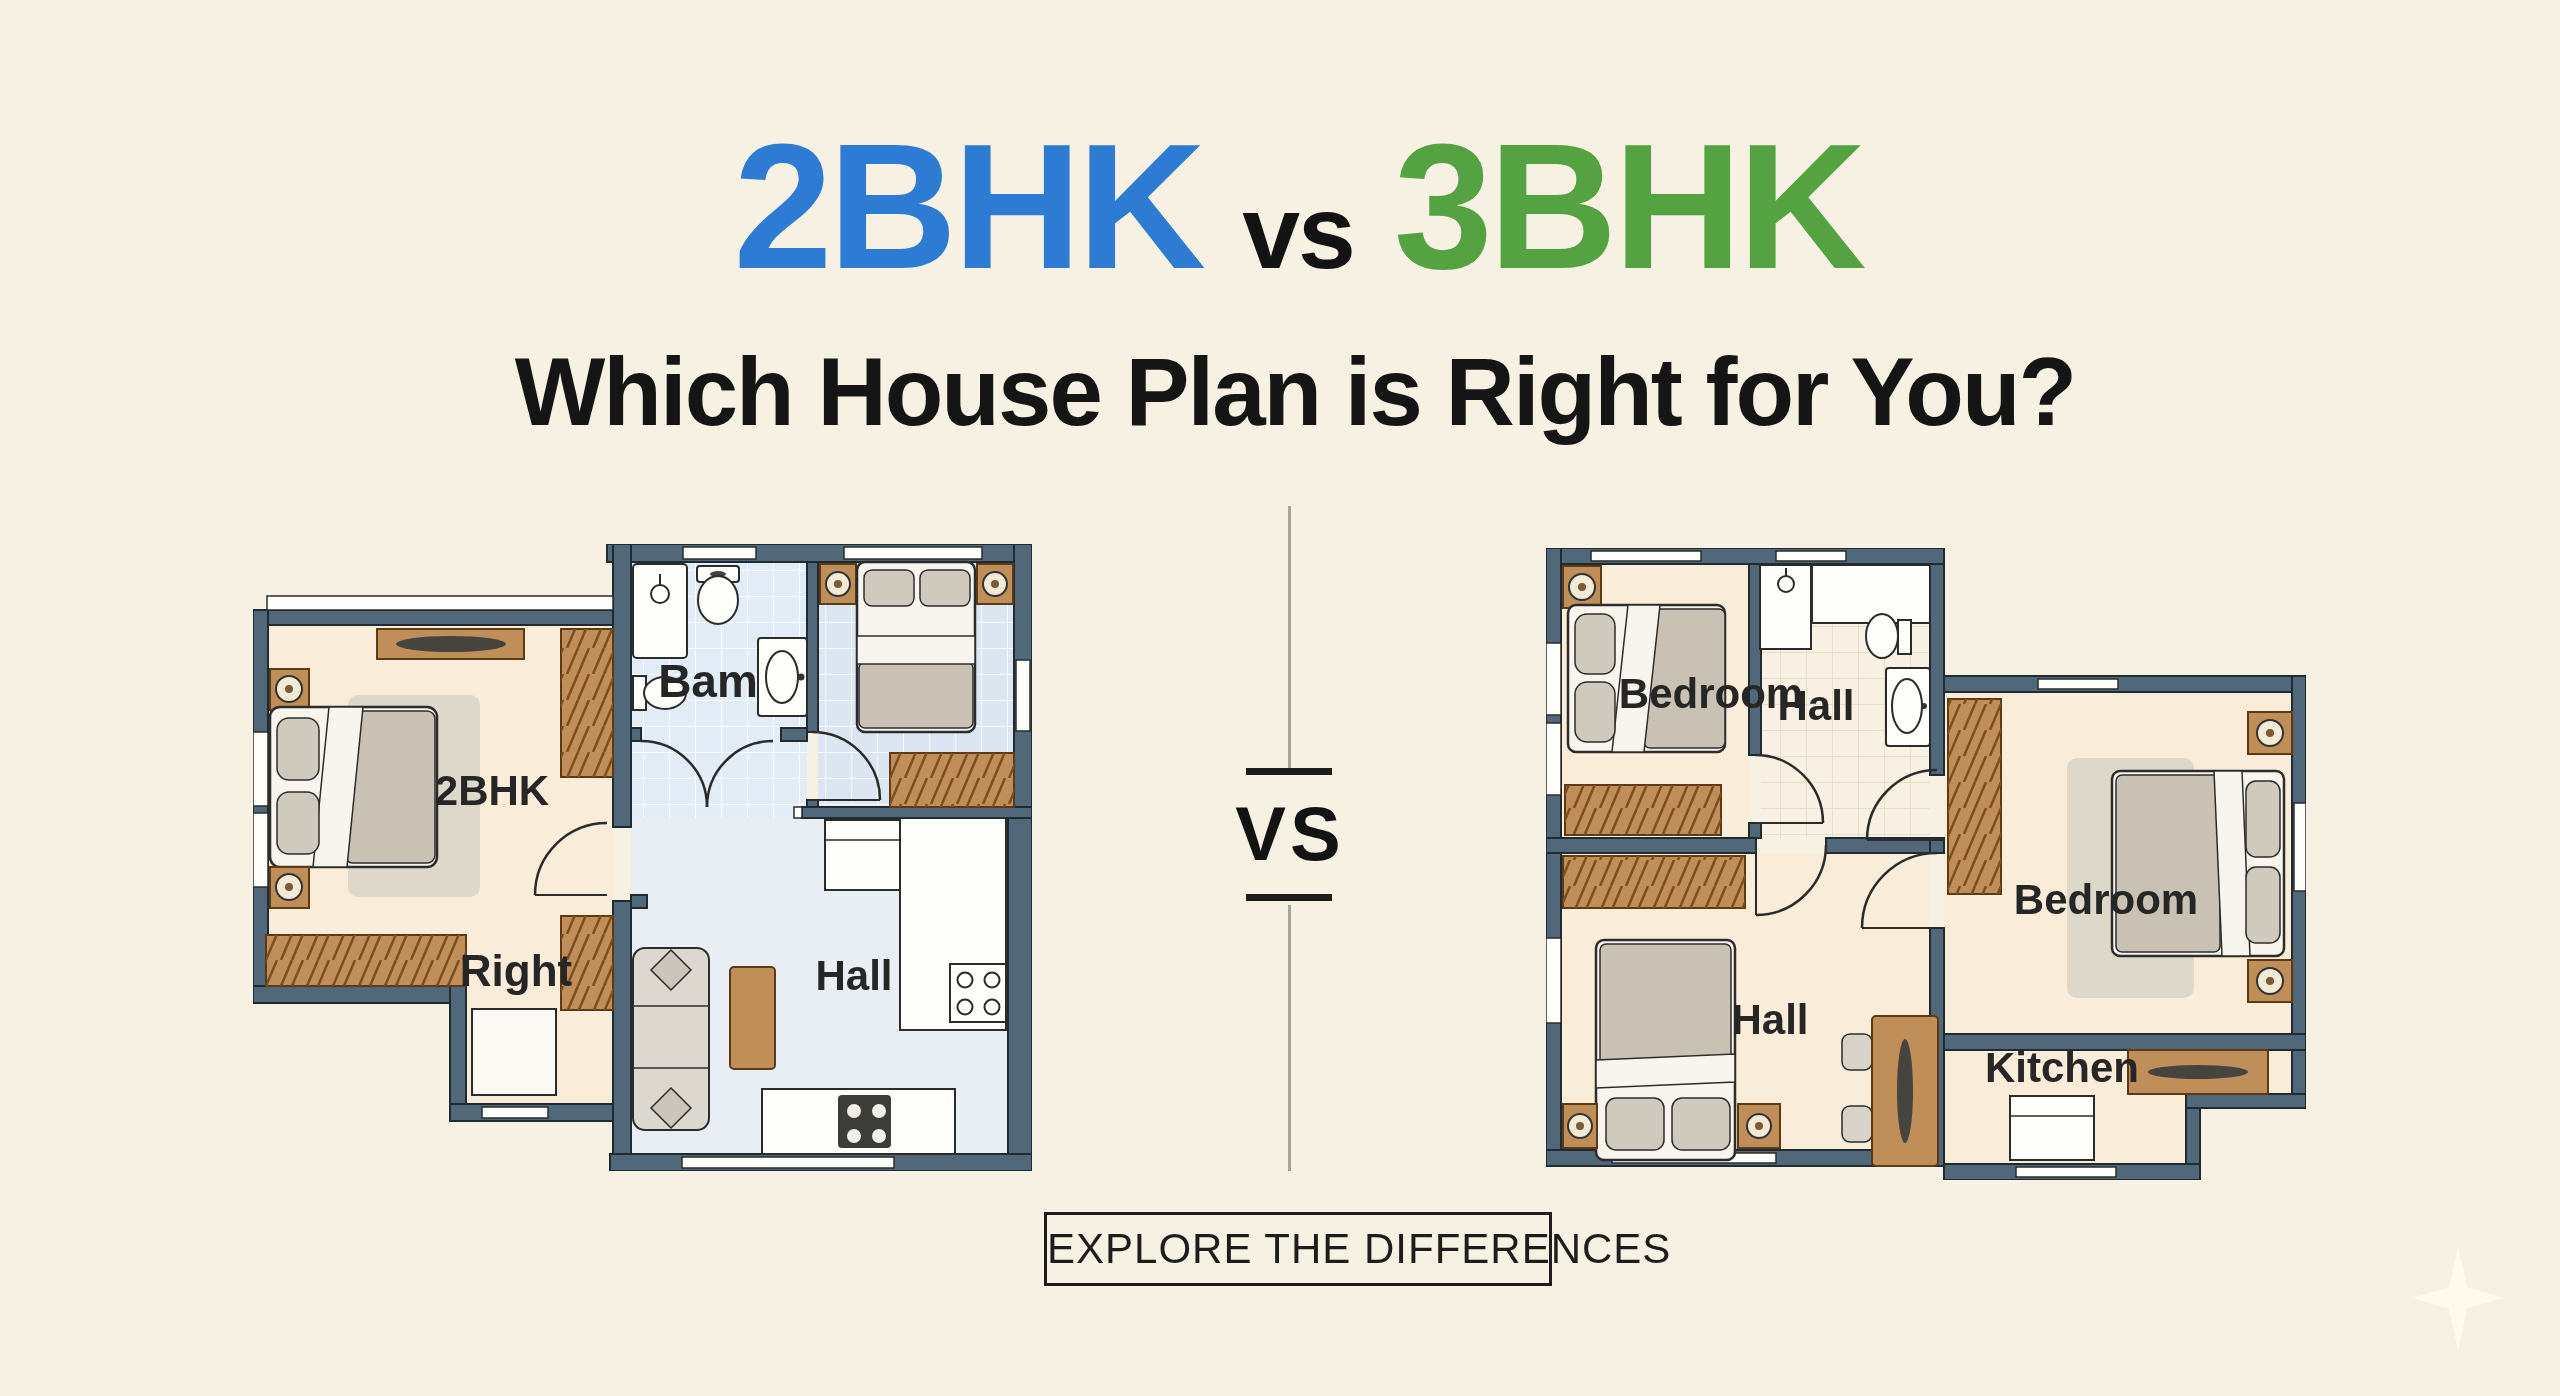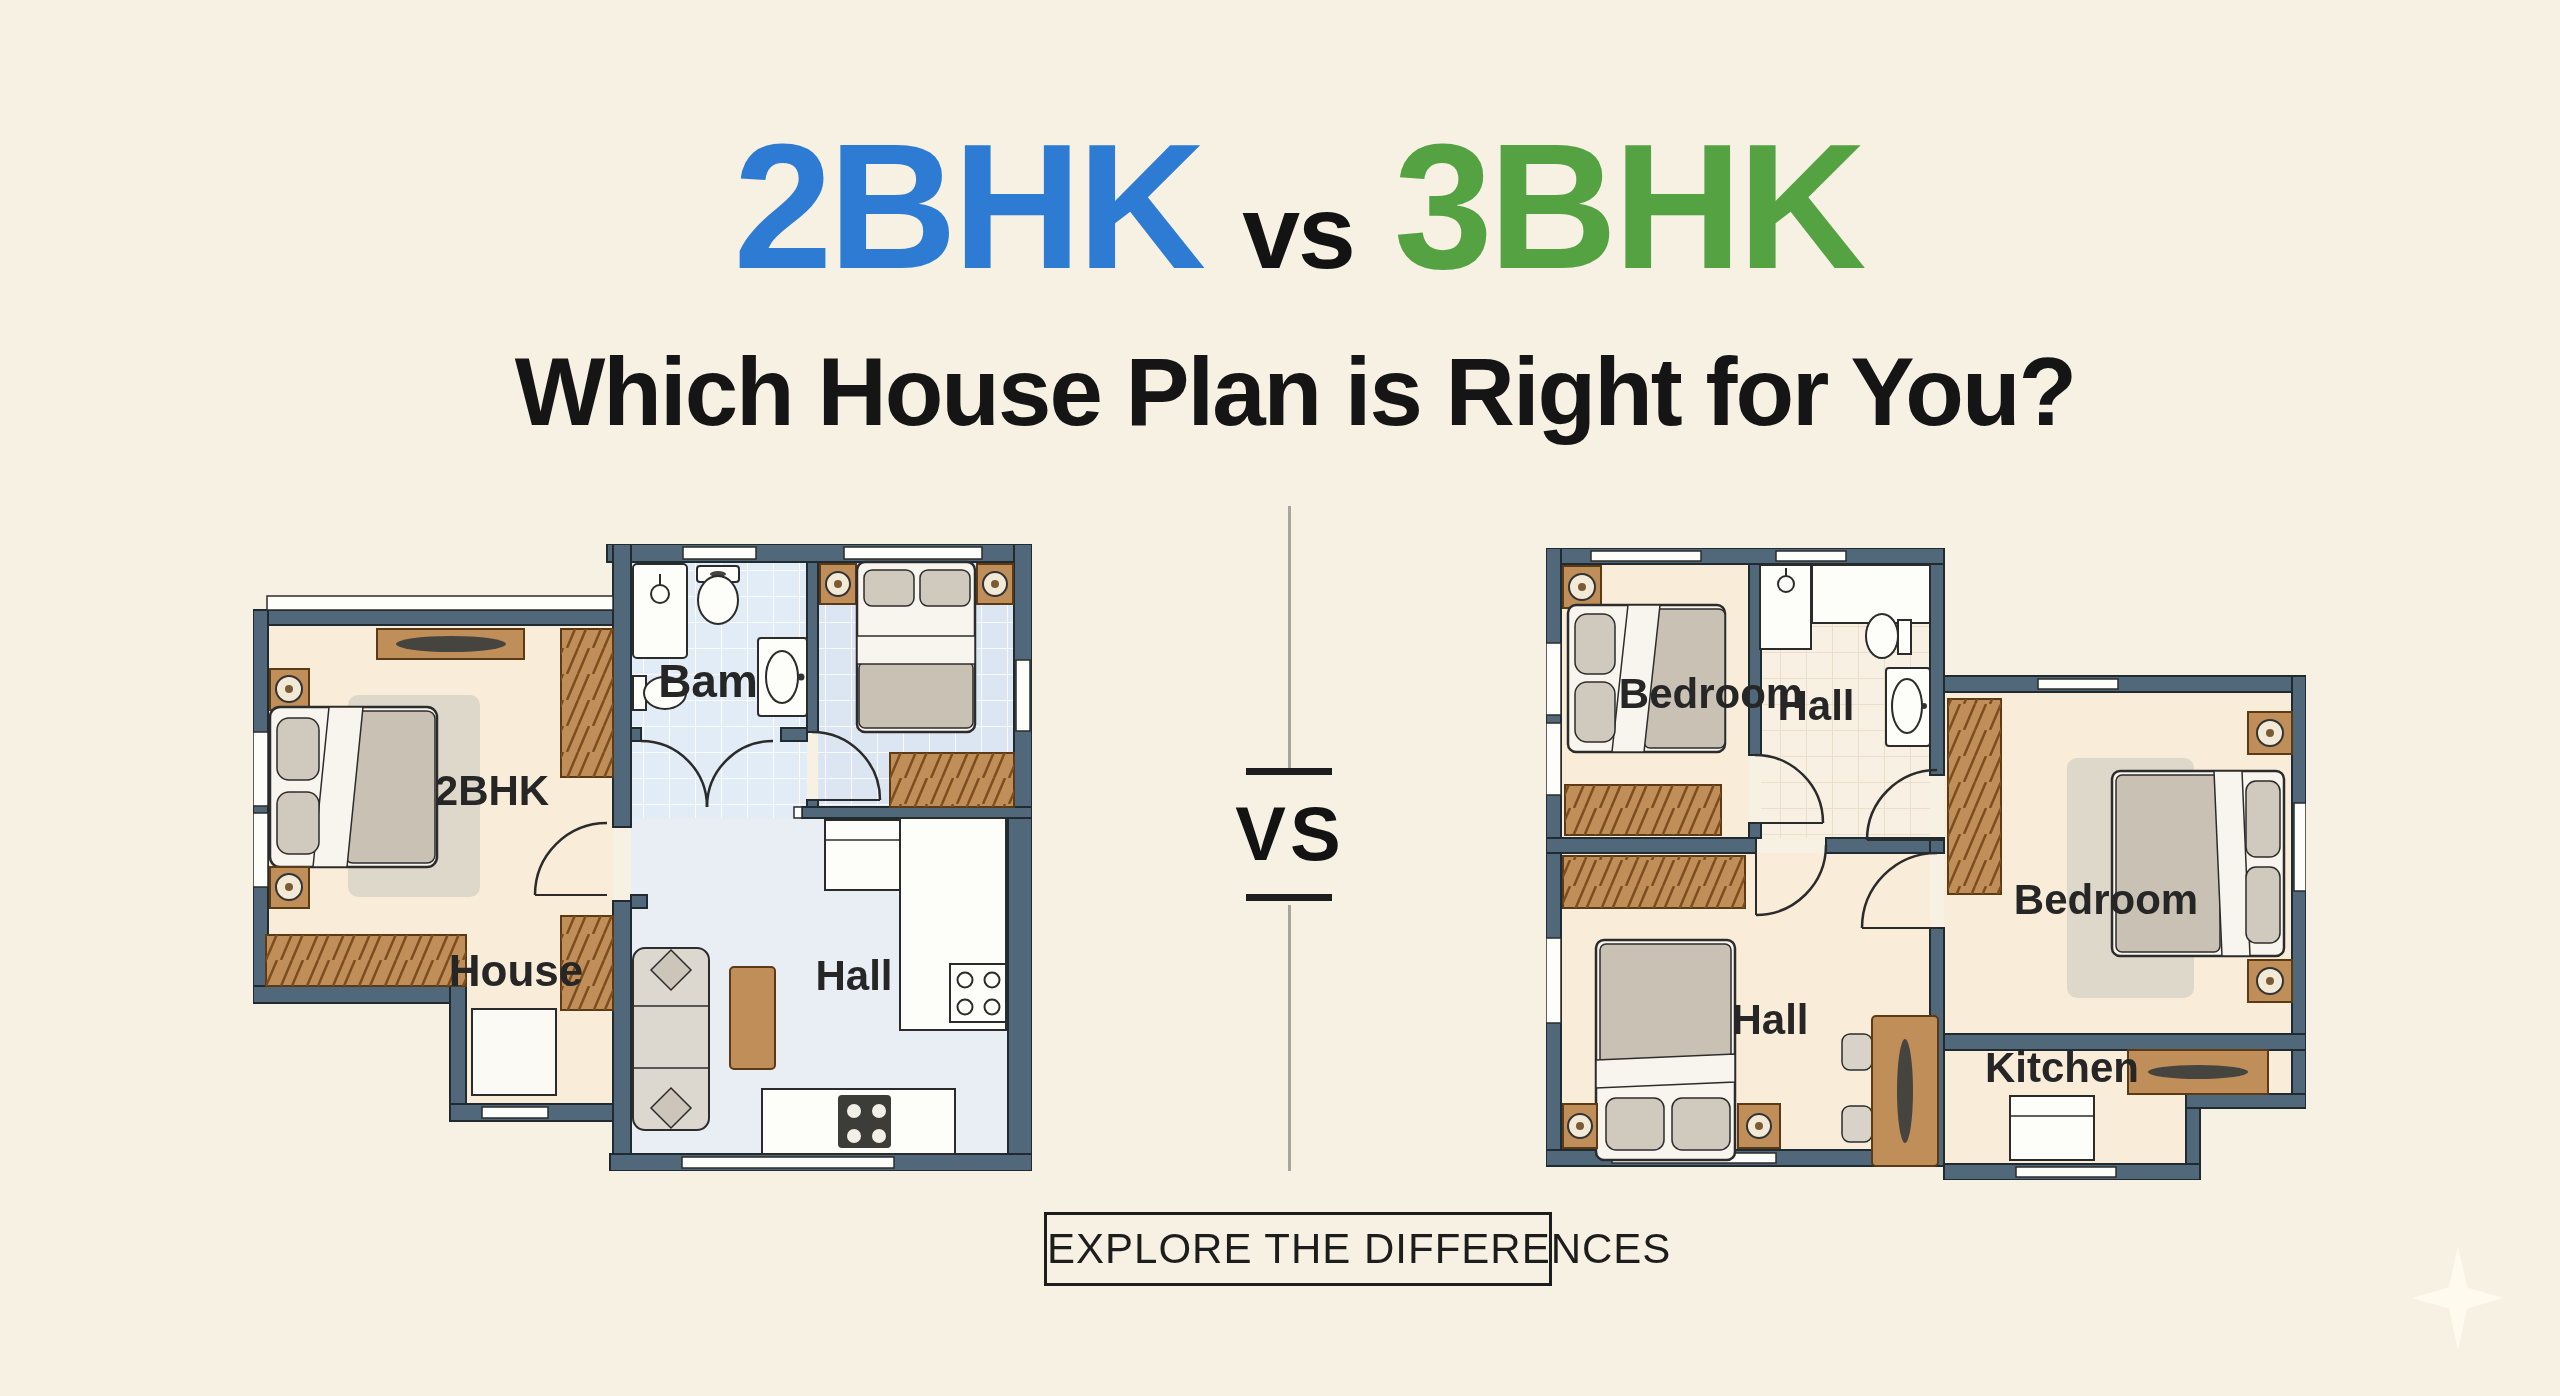--- a/index.html
+++ b/index.html
@@ -242,21 +242,21 @@
           <circle cx="601" cy="567" r="7" fill="#f2efe7"></circle>
           <circle cx="626" cy="567" r="7" fill="#f2efe7"></circle>
           <circle cx="601" cy="592" r="7" fill="#f2efe7"></circle>
           <circle cx="626" cy="592" r="7" fill="#f2efe7"></circle>
         </g>
       </g>
     </svg>
 
     <div class="room-label" style="left:455px;top:137px;font-size:46px;">Bam</div>
     <div class="room-label" style="left:239px;top:247px;font-size:42px;">2BHK</div>
-    <div class="room-label" style="left:263px;top:427px;font-size:44px;">House</div>
+    <div class="room-label" style="left:263px;top:427px;font-size:44px;">Right</div>
     <div class="room-label" style="left:601px;top:432px;font-size:42px;">Hall</div>
   </div>
 
   <div class="plan plan-right">
     <svg width="760" height="632" viewBox="0 0 760 632">
       <defs>
         <pattern id="tileR" width="26" height="26" patternUnits="userSpaceOnUse">
           <path d="M26,0 H0 V26" fill="none" stroke="#eadfc8" stroke-width="2"></path>
         </pattern>
         <pattern id="hatchR" width="26" height="26" patternUnits="userSpaceOnUse">

